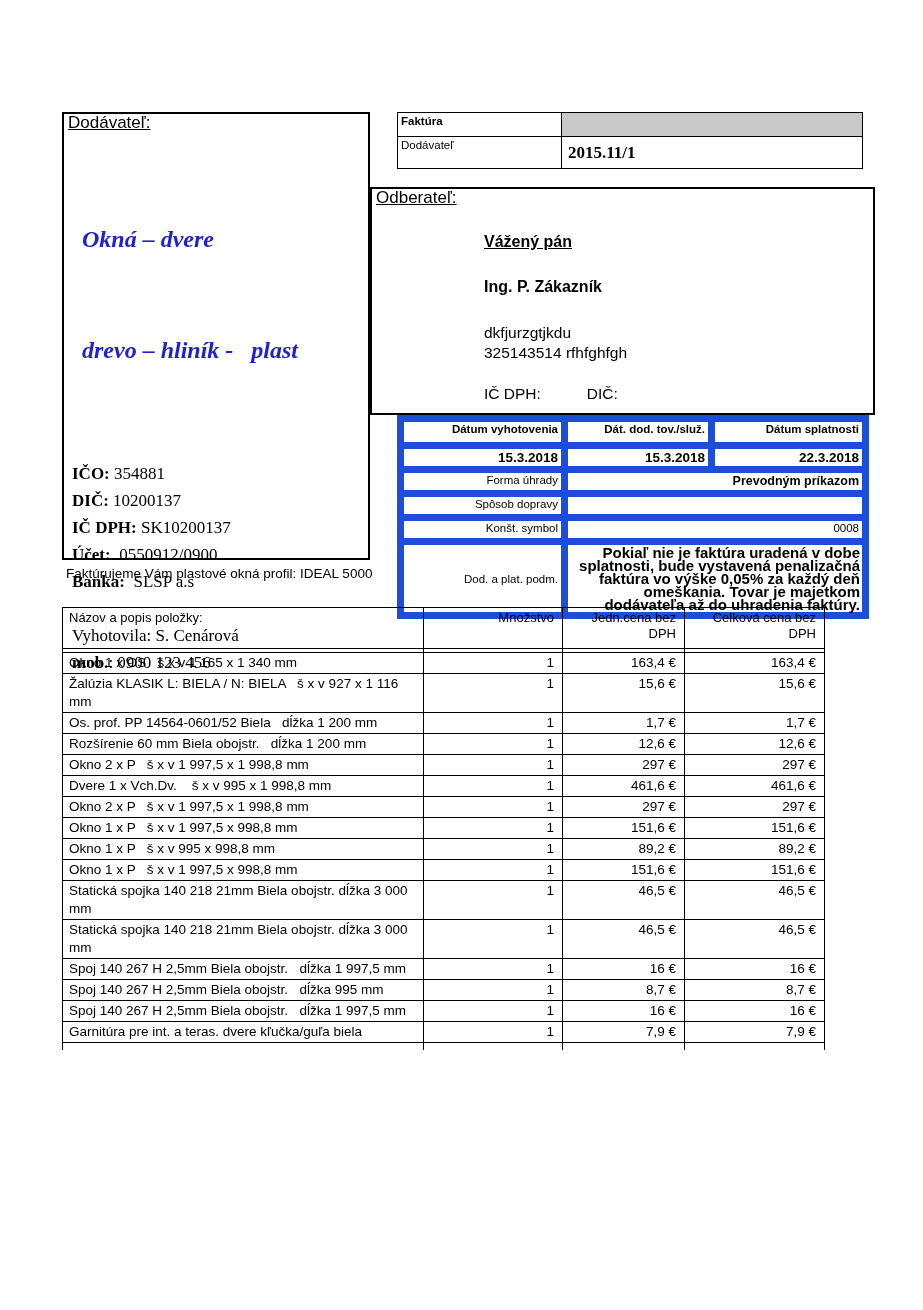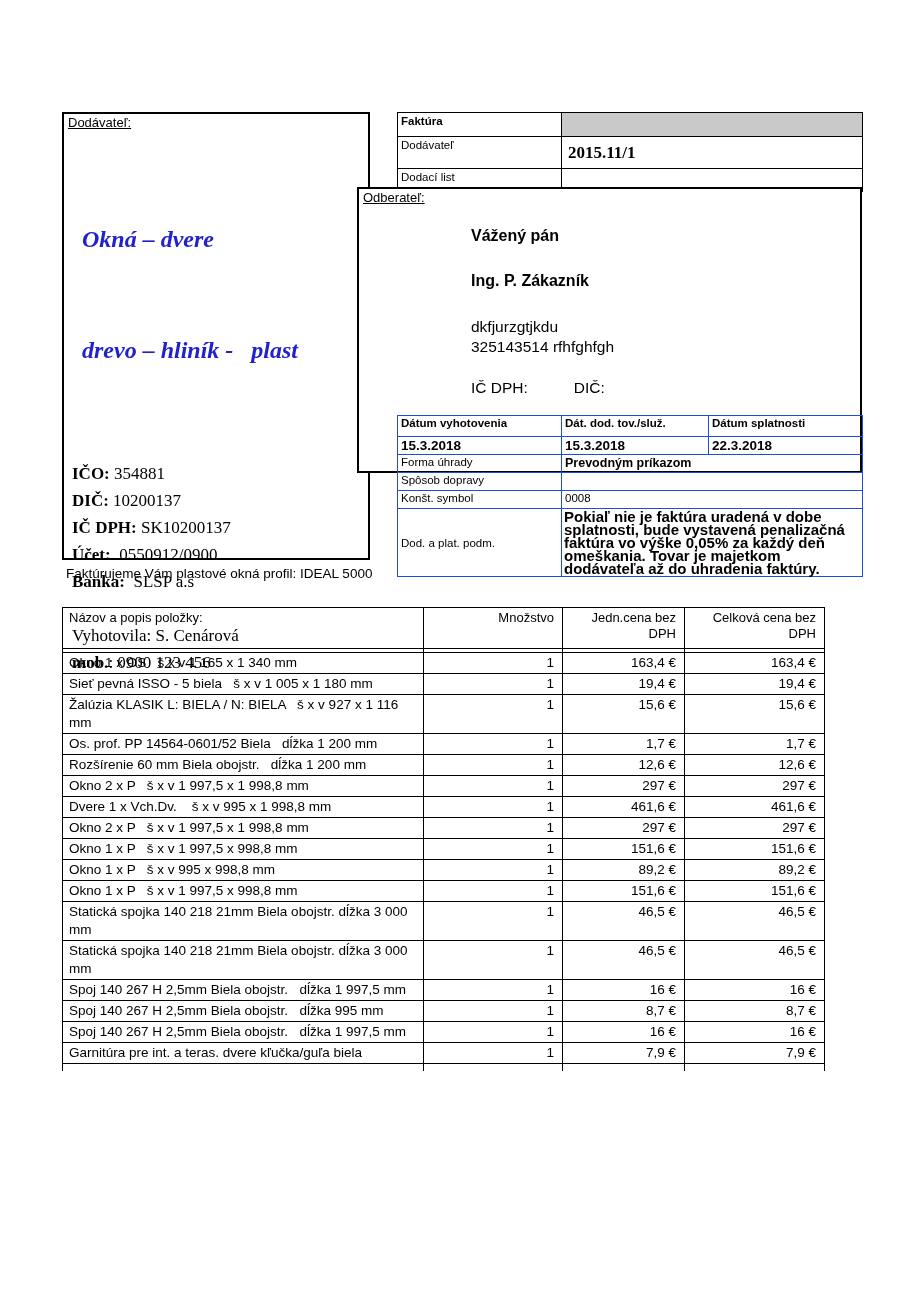--- a/index.html
+++ b/index.html
@@ -2,48 +2,48 @@
 <html><head>
 <meta charset="utf-8">
 <style>
   html,body{margin:0;padding:0;background:#ffffff;}
   #page{position:relative;width:923px;height:1310px;background:#ffffff;color:#000;
         font-family:"Liberation Sans",sans-serif;overflow:hidden;}
 
   
   .box{position:absolute;border:2px solid #000;box-sizing:border-box;background:#fff;}
   #supplier-box{left:62px;top:112px;width:308px;height:448px;padding:2px 4px;}
-  .sec-label{font-size:13px;text-decoration:underline;line-height:14px;}
+  .sec-label{font-size:17px;text-decoration:underline;line-height:14px;}
   .logo{margin:17px 0 0 14px;font-family:"Liberation Serif",serif;font-style:italic;
         font-weight:bold;font-size:24px;line-height:37px;white-space:pre;}
   .sup-fields{margin:17px 0 0 4px;font-family:"Liberation Serif",serif;font-size:17px;line-height:27px;}
   .sup-fields .lbl{font-weight:bold;}
   .sup-made{margin:27px 0 0 4px;font-family:"Liberation Serif",serif;font-size:17px;line-height:27px;}
   .sup-made .lbl-b{font-weight:bold;}
 
   
   table{border-collapse:collapse;table-layout:fixed;}
   #invoice-tbl{position:absolute;left:397px;top:112px;width:465px;}
   #invoice-tbl td{border:1px solid #000;font-size:11.5px;padding:2px 3px;vertical-align:top;}
   #invoice-tbl .b{font-weight:bold;}
   #invoice-tbl .grayed{background:#c9c9c9;}
   #invoice-tbl .ordno{font-family:"Liberation Serif",serif;font-weight:bold;font-size:17px;padding-left:6px;vertical-align:middle;}
 
   
-  #customer-box{left:357px;top:187px;width:505px;height:286px;padding:2px 4px;}
+  #customer-box{left:370px;top:187px;width:505px;height:228px;padding:2px 4px;}
   .cust-inner{margin-left:108px;}
-  .cust-salut{margin-top:22px;font-weight:bold;font-size:16px;}
+  .cust-salut{margin-top:28px;font-weight:bold;font-size:16px;text-decoration:underline;}
   .cust-name{margin-top:27px;font-weight:bold;font-size:16px;}
   .cust-addr1{margin-top:27px;font-size:15.5px;line-height:20px;}
   .cust-addr2{font-size:15.5px;line-height:20px;}
   .cust-tax{margin-top:22px;font-size:15.5px;display:flex;gap:46px;}
 
   
   #dates-tbl{position:absolute;left:397px;top:415px;width:465px;}
-  #dates-tbl td{border:1px solid #1d4ed8;font-size:11.5px;padding:1px 3px;vertical-align:top;}
+  #dates-tbl td{border:7px solid #1d4ed8;font-size:11.5px;padding:1px 3px;vertical-align:top;text-align:right;}
   #dates-tbl td.dh{font-weight:bold;height:18px;}
   #dates-tbl td.dv{font-weight:bold;font-size:13.5px;height:15px;}
   #dates-tbl td.lab{height:15px;}
   #dates-tbl td.val-b{font-weight:bold;font-size:12.5px;}
   #dates-tbl td.val-n{font-size:11.5px;}
   #dates-tbl td.cond-lab{vertical-align:middle;}
   #dates-tbl td.conditions{font-weight:bold;font-size:15px;line-height:13px;padding:1px 2px;}
 
   
   #intro-line{position:absolute;left:66px;top:566px;font-size:13.5px;}
@@ -89,24 +89,20 @@
       </colgroup>
     <tbody>
         <tr>
       <td class="b" style="height:19px;">Faktúra</td>
       <td class="grayed" style="background: rgb(201, 201, 201);"></td>
     </tr>
     <tr>
       <td style="height:27px;">Dodávateľ</td>
       <td class="ordno">2015.11/1</td>
     </tr>
-    <tr>
-      <td style="height:18px;">Dodací list</td>
-      <td></td>
-    </tr>
   </tbody>
     </table>
 
   <div class="box" id="customer-box">
     <div class="sec-label">Odberateľ:</div>
     <div class="cust-inner">
       <div class="cust-salut">Vážený pán</div>
       <div class="cust-name">Ing. P. Zákazník</div>
       <div class="cust-addr1">dkfjurzgtjkdu</div>
       <div class="cust-addr2">325143514 rfhfghfgh</div>
@@ -177,26 +173,20 @@
       </tr>
     </thead>
     <tbody>
     <tr>
       <td class="name">Okno 1 x OS   š x v 1 165 x 1 340 mm</td>
       <td class="num">1</td>
       <td class="num">163,4 €</td>
       <td class="num">163,4 €</td>
     </tr>
 
-    <tr>
-      <td class="name">Sieť pevná ISSO - 5 biela   š x v 1 005 x 1 180 mm</td>
-      <td class="num">1</td>
-      <td class="num">19,4 €</td>
-      <td class="num">19,4 €</td>
-    </tr>
 
     <tr>
       <td class="name">Žalúzia KLASIK L: BIELA / N: BIELA   š x v 927 x 1 116 mm</td>
       <td class="num">1</td>
       <td class="num">15,6 €</td>
       <td class="num">15,6 €</td>
     </tr>
 
     <tr>
       <td class="name">Os. prof. PP 14564-0601/52 Biela   dĺžka 1 200 mm</td>

